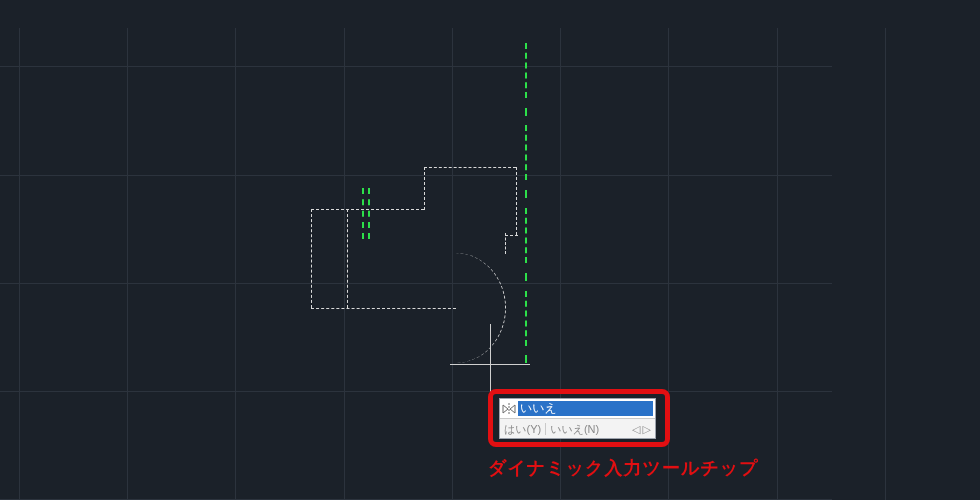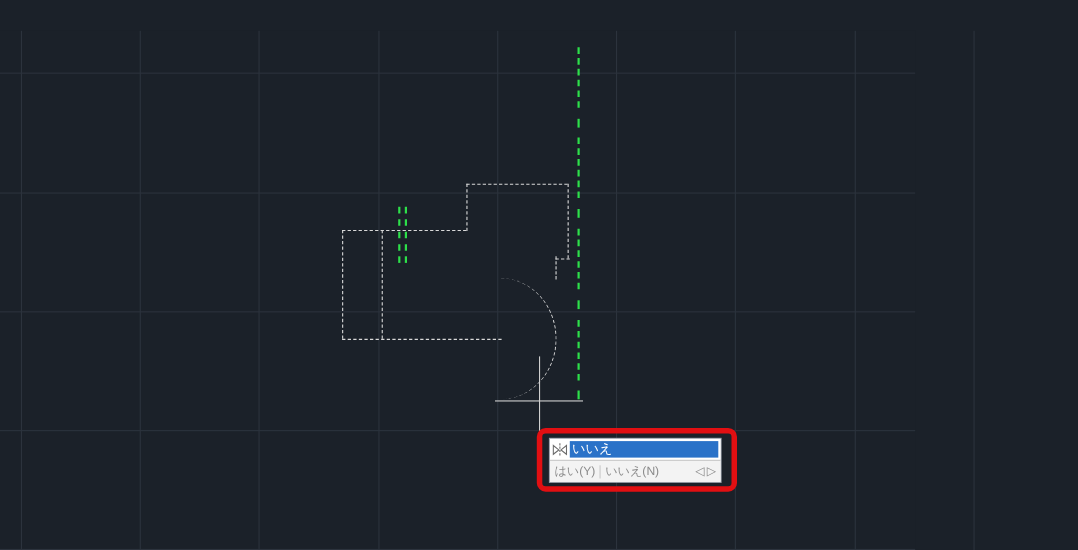--- a/index.html
+++ b/index.html
@@ -220,14 +220,15 @@
       <span class="dyn-opt">はい(Y)</span>
       <span class="dyn-sep"></span>
       <span class="dyn-opt">いいえ(N)</span>
       <span class="dyn-nav">
         <span class="nav-arrow">◁</span>
         <span class="nav-arrow">▷</span>
       </span>
     </div>
   </div>
 
+  <div class="annotation" style="left:488px; top:428px">ダイナミック入力ツールチップ</div>
 
 </div>
 
 </body></html>

